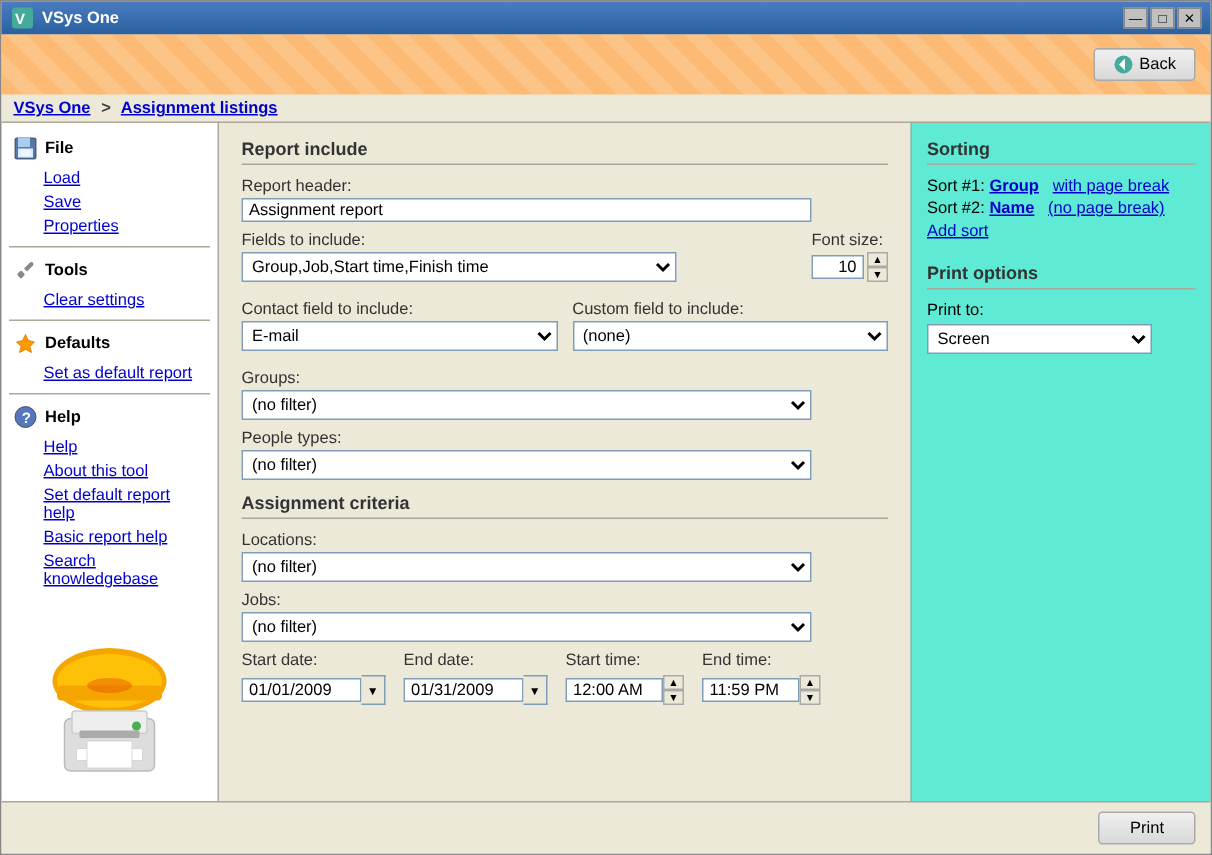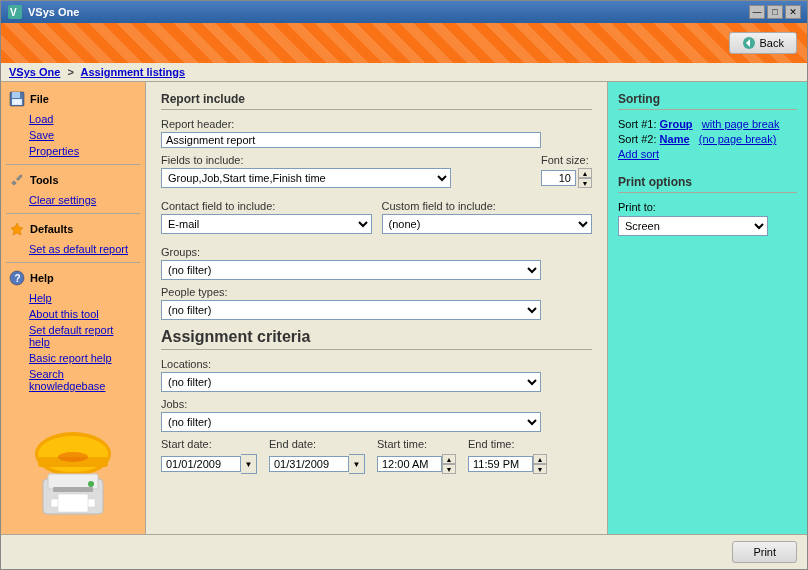--- a/index.html
+++ b/index.html
@@ -58,21 +58,21 @@
       color: #000;
     }
     .content-area {
       display: flex;
       flex: 1;
       overflow: hidden;
     }
     
     .banner {
       height: 40px;
-      background: #f97316;
+      background: #fdba74;
       position: relative;
       overflow: hidden;
       display: flex;
       align-items: center;
       justify-content: flex-end;
       padding-right: 10px;
     }
     .banner-pattern {
       position: absolute;
       left: 0; top: 0; right: 0; bottom: 0;
@@ -93,21 +93,21 @@
       font-size: 11px;
       display: flex;
       align-items: center;
       gap: 4px;
       position: relative;
       z-index: 1;
     }
     
     .sidebar {
       width: 145px;
-      background: #fdba74;
+      background: #ffffff;
       border-right: 1px solid #aca899;
       padding: 5px 0;
       display: flex;
       flex-direction: column;
     }
     .sidebar-section {
       margin-bottom: 2px;
     }
     .sidebar-header {
       display: flex;
@@ -232,21 +232,21 @@
     }
     .contact-custom-row {
       display: flex;
       gap: 10px;
       margin-bottom: 6px;
     }
     .contact-field { flex: 1; }
     .contact-select { width: 100%; }
     .groups-section { margin-bottom: 6px; }
     .assignment-criteria-title {
-      font-size: 16px;
+      font-size: 12px;
       font-weight: bold;
       color: #333;
       margin-bottom: 8px;
       margin-top: 8px;
       padding-bottom: 3px;
       border-bottom: 1px solid #aca899;
     }
     .dates-row {
       display: flex;
       gap: 12px;

